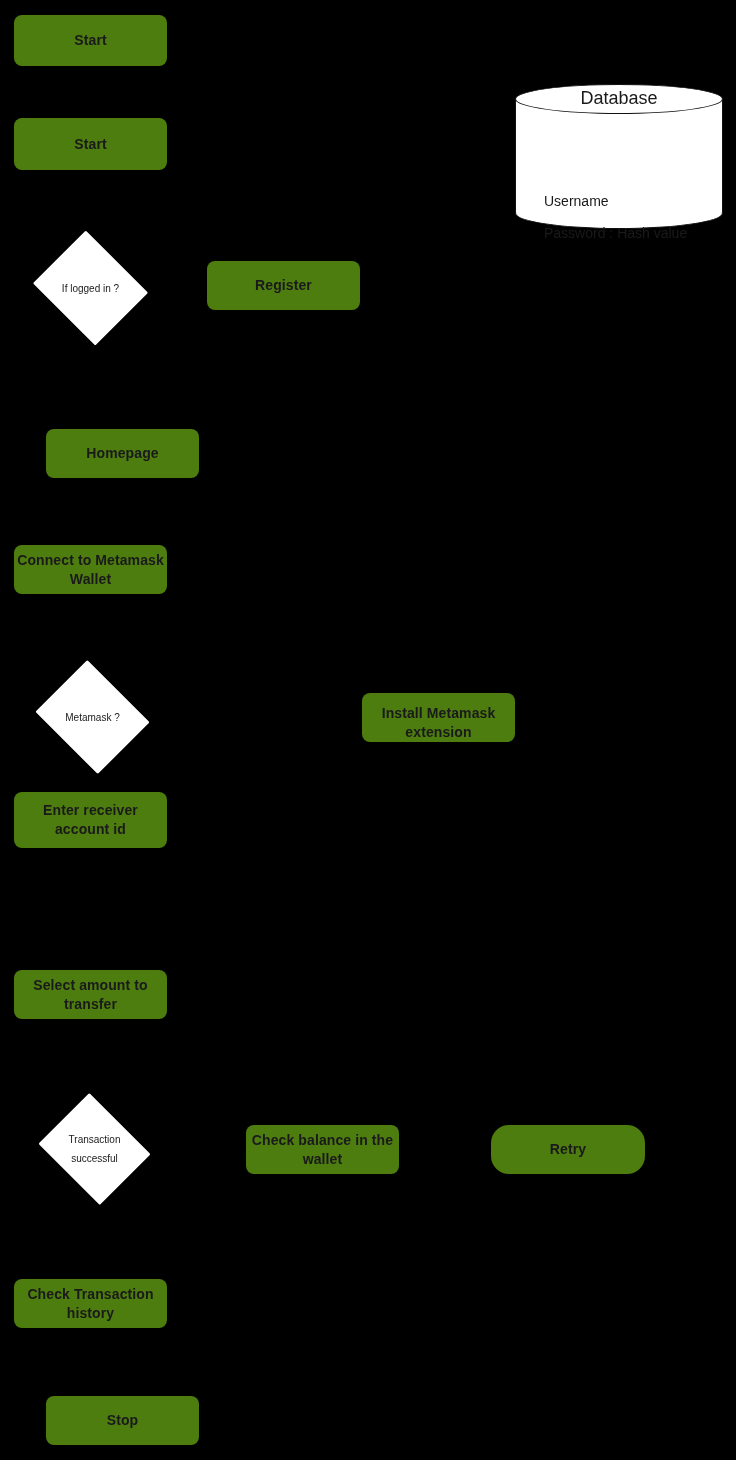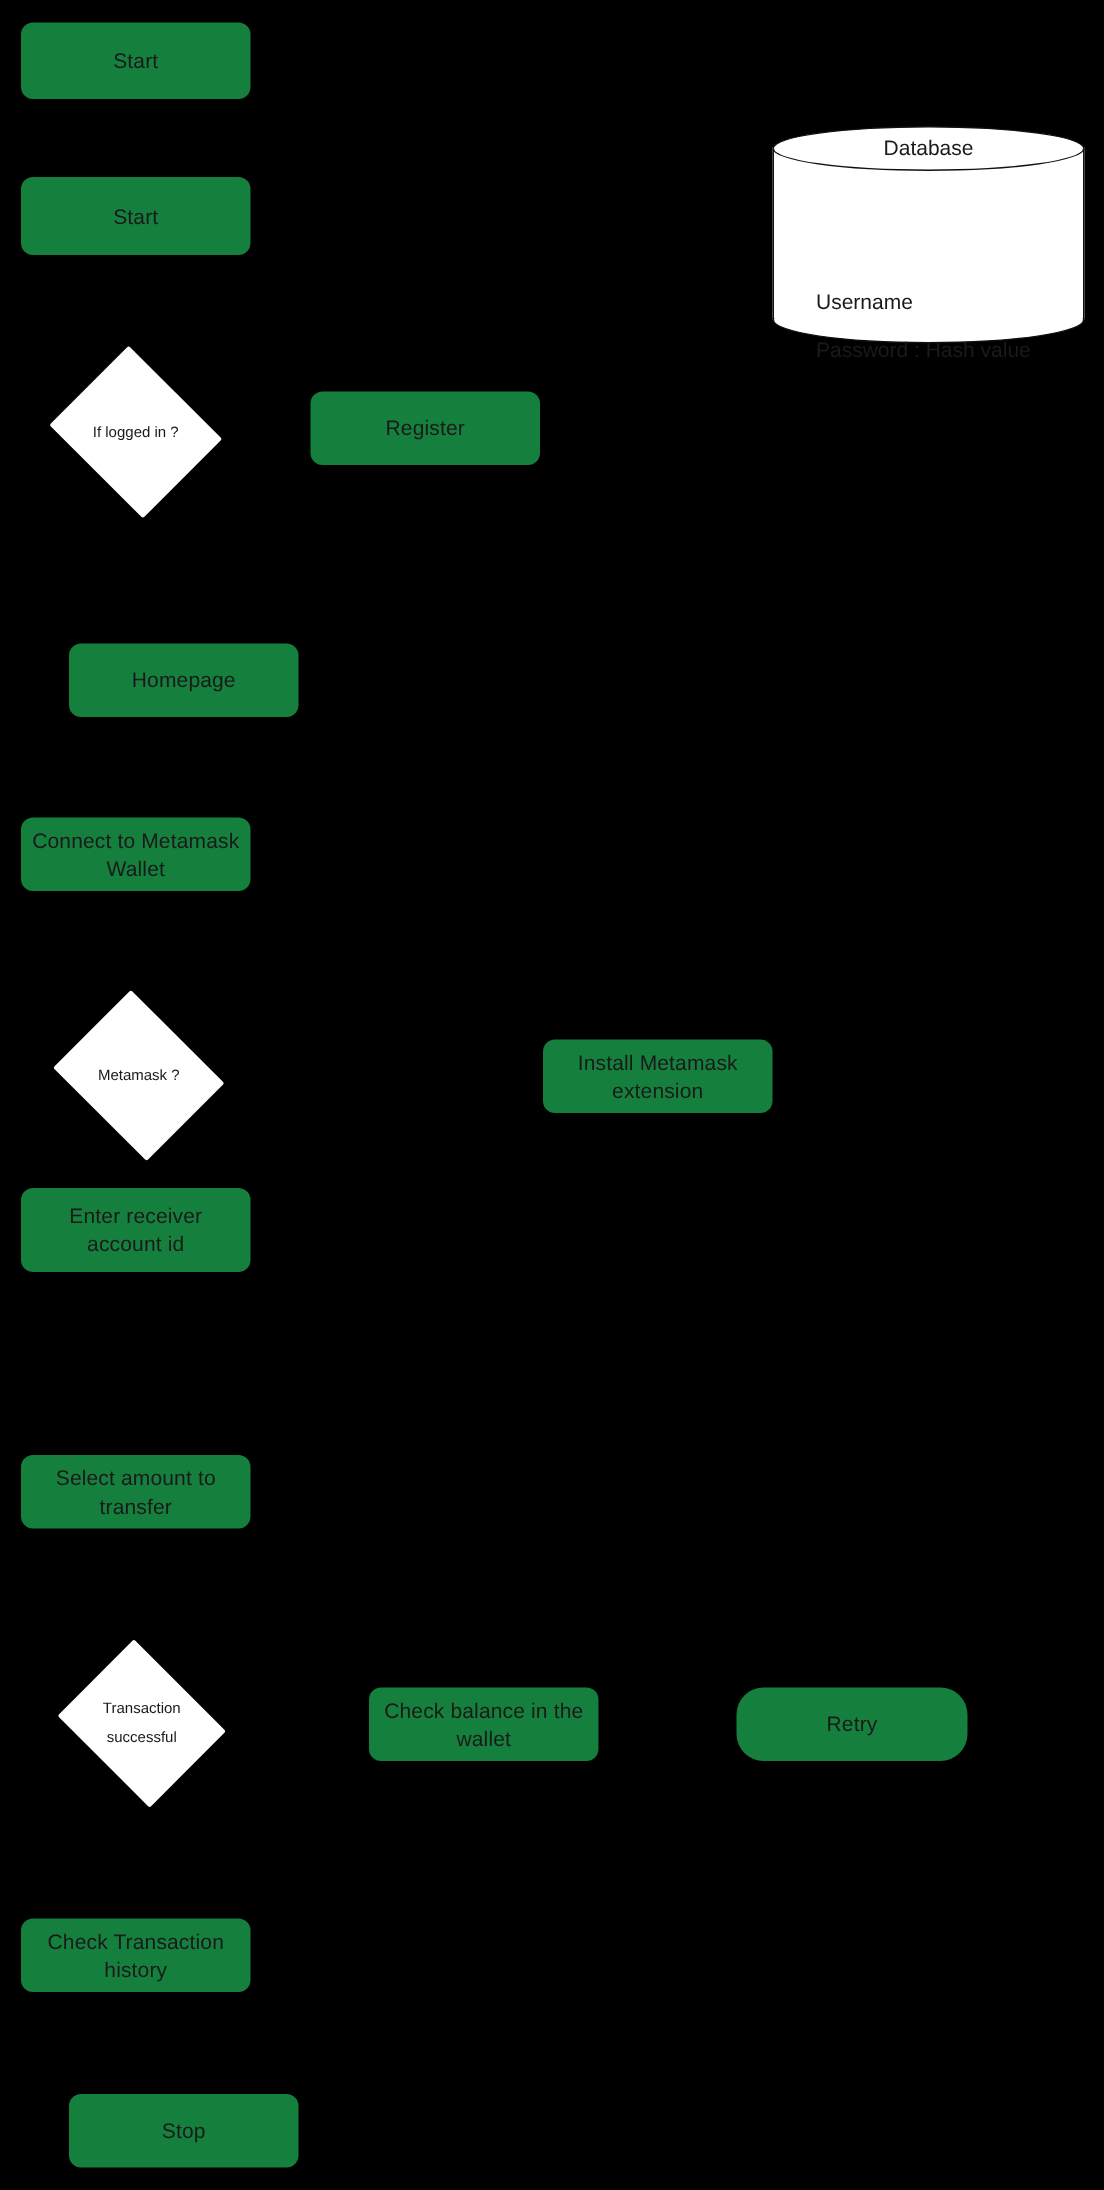--- a/index.html
+++ b/index.html
@@ -12,32 +12,33 @@
     width: 736px;
     height: 1460px;
     background: #000000;
     overflow: hidden;
     font-family: "Liberation Sans", "DejaVu Sans", sans-serif;
   }
 
   
   .node {
     position: absolute;
-    background: #15803d;
+    background: #4d7c0f;
     border-radius: 8px;
     box-sizing: border-box;
     display: flex;
     align-items: center;
     justify-content: center;
     text-align: center;
     color: #1a1a1a;
     font-size: 14px;
     line-height: 19px;
     letter-spacing: 0.1px;
     white-space: pre;
+    font-weight: bold;
   }
   .node .label {
     display: block;
     white-space: pre;
   }
   
   .node.overflow {
     overflow: visible;
   }
   .node.overflow .label {
@@ -117,21 +118,21 @@
     background: #ffffff;
   }
   .cyl-title {
     position: absolute;
     left: 0;
     right: 0;
     top: 5px;
     z-index: 4;
     text-align: center;
     color: #1a1a1a;
-    font-size: 14px;
+    font-size: 18px;
     line-height: 18px;
   }
   .cyl-line {
     position: absolute;
     z-index: 4;
     color: #1a1a1a;
     font-size: 14px;
     line-height: 18px;
     white-space: pre;
     margin-top: 45px;
@@ -176,21 +177,21 @@
   <div class="node overflow" style="left:14px; top:545px; width:153px; height:49px;">
     <span class="label">Connect to Metamask
 Wallet</span>
   </div>
 
   <div class="decision" style="left:30px; top:665px; width:125px; height:104px;">
     <div class="dia"></div>
     <div class="dlabel">Metamask ?</div>
   </div>
 
-  <div class="node" style="left:362px; top:693px; width:153px; height:49px;">
+  <div class="node" style="left:362px; top:693px; width:153px; height:49px;align-items:flex-end;">
     <span class="label">Install Metamask
 extension</span>
   </div>
 
   <div class="node" style="left:14px; top:792px; width:153px; height:56px;align-items:center;">
     <span class="label">Enter receiver
 account id</span>
   </div>
 
   <div class="node" style="left:14px; top:970px; width:153px; height:49px;">

